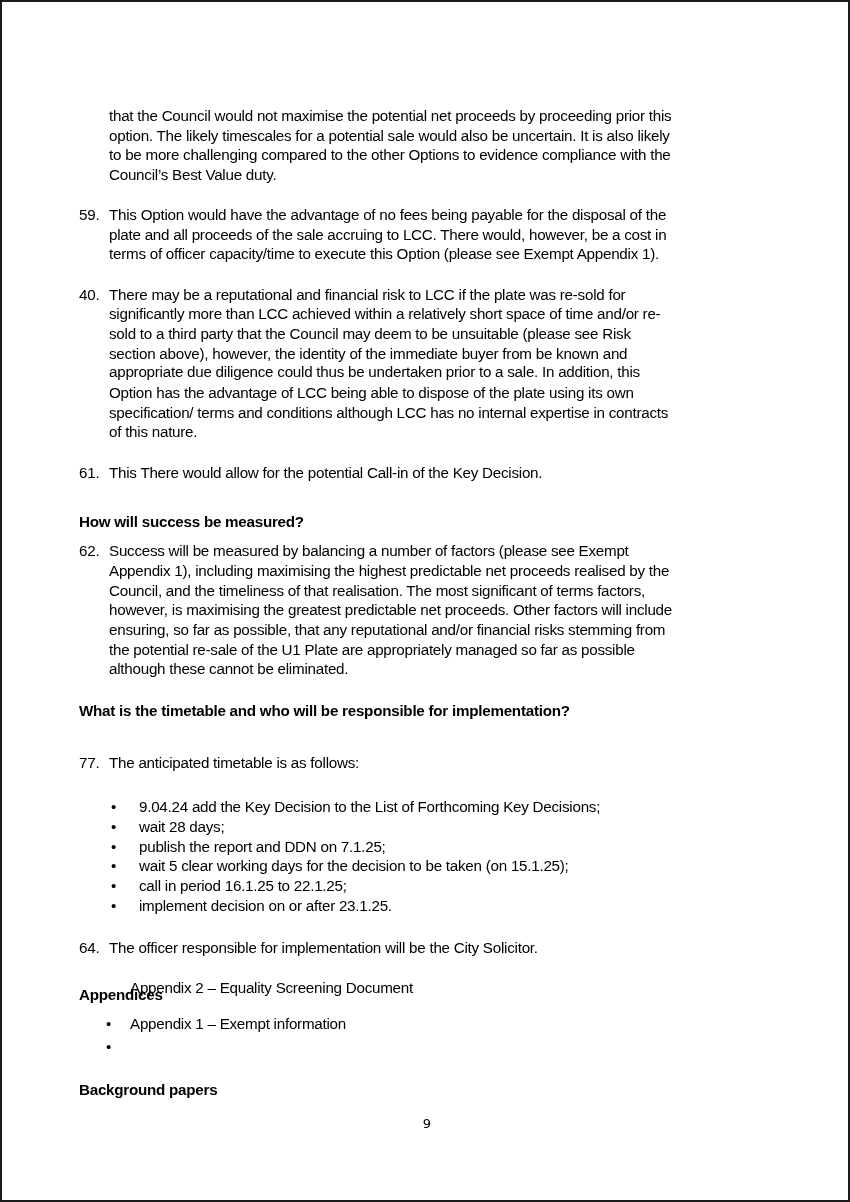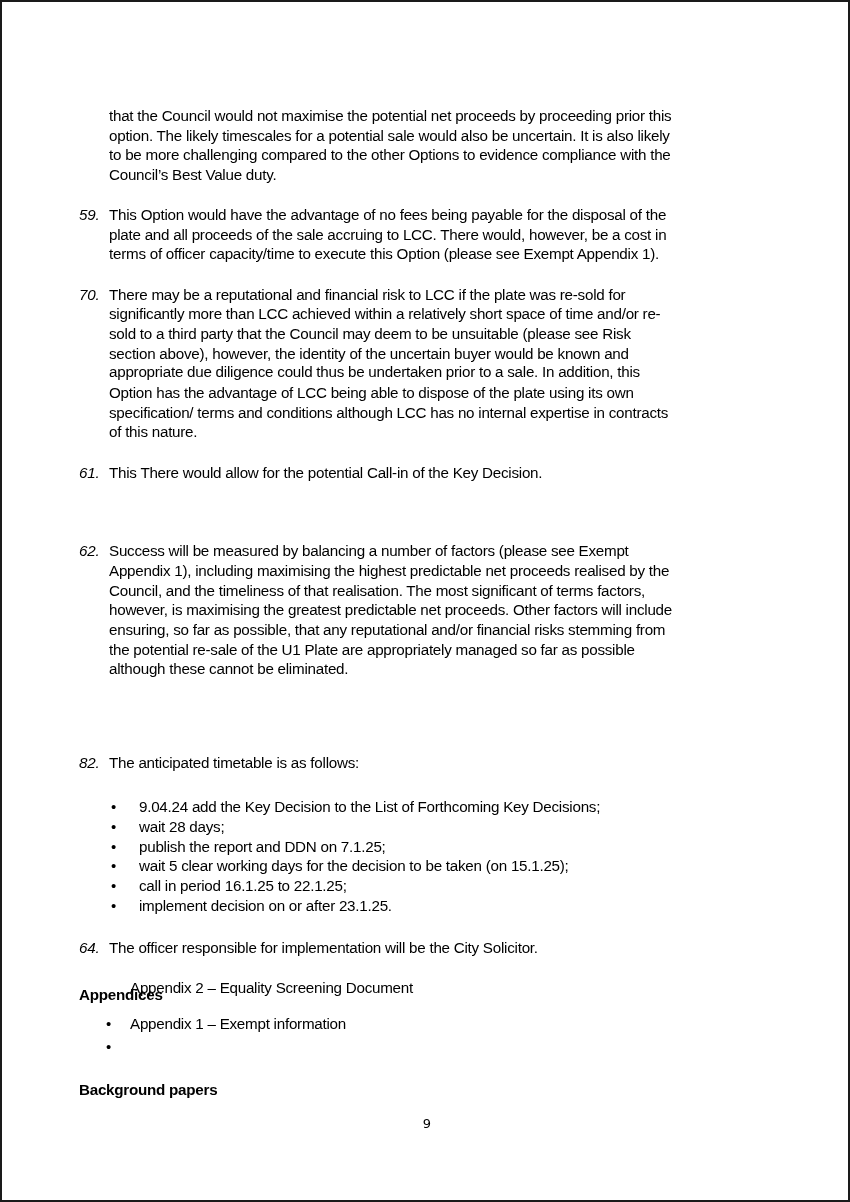--- a/index.html
+++ b/index.html
@@ -14,21 +14,21 @@
   .txt {
     position: absolute;
     font-family: "Liberation Sans", sans-serif;
     font-size: 15.2px;
     line-height: 19.7px;
     color: #000000;
     white-space: nowrap;
     letter-spacing: -0.25px;
   }
   .bold { font-weight: bold; }
-  .num { position: absolute; left: 77px; font-style: italic; }
+  .num { position: absolute; left: 77px; }
   .body-col { left: 107px; }
   .bullet { position: absolute; font-family: "Liberation Sans", sans-serif; font-size: 15px; line-height: 19.7px; }
   .pageno {
     position: absolute; left: 0; width: 850px; text-align: center;
     font-family: "DejaVu Sans", sans-serif; font-size: 13px; color: #000;
   }
 </style>
 </head>
 <body>
 
@@ -42,51 +42,53 @@
   </div>
 
   <div>
     <div class="txt num" style="top:203px">59.</div>
     <div class="txt body-col" style="top:203px">This Option would have the advantage of no fees being payable for the disposal of the</div>
     <div class="txt body-col" style="top:223px">plate and all proceeds of the sale accruing to LCC. There would, however, be a cost in</div>
     <div class="txt body-col" style="top:242px">terms of officer capacity/time to execute this Option (please see Exempt Appendix 1).</div>
   </div>
 
   <div>
-    <div class="txt num" style="top:283px">70.</div>
+    <div class="txt num" style="top:283px">40.</div>
     <div class="txt body-col" style="top:283px">There may be a reputational and financial risk to LCC if the plate was re-sold for</div>
     <div class="txt body-col" style="top:302px">significantly more than LCC achieved within a relatively short space of time and/or re-</div>
     <div class="txt body-col" style="top:322px">sold to a third party that the Council may deem to be unsuitable (please see Risk</div>
-    <div class="txt body-col" style="top:342px">section above), however, the identity of the uncertain buyer would be known and</div>
+    <div class="txt body-col" style="top:342px">section above), however, the identity of the immediate buyer from be known and</div>
     <div class="txt body-col" style="top:360px">appropriate due diligence could thus be undertaken prior to a sale. In addition, this</div>
     <div class="txt body-col" style="top:381px">Option has the advantage of LCC being able to dispose of the plate using its own</div>
     <div class="txt body-col" style="top:401px">specification/ terms and conditions although LCC has no internal expertise in contracts</div>
     <div class="txt body-col" style="top:420px">of this nature.</div>
   </div>
 
   <div>
     <div class="txt num" style="top:461px">61.</div>
     <div class="txt body-col" style="top:461px">This There would allow for the potential Call-in of the Key Decision.</div>
   </div>
 
+  <div class="txt bold" style="left:77px; top:510px">How will success be measured?</div>
 
   <div>
     <div class="txt num" style="top:539px">62.</div>
     <div class="txt body-col" style="top:539px">Success will be measured by balancing a number of factors (please see Exempt</div>
     <div class="txt body-col" style="top:559px">Appendix 1), including maximising the highest predictable net proceeds realised by the</div>
     <div class="txt body-col" style="top:579px">Council, and the timeliness of that realisation. The most significant of terms factors,</div>
     <div class="txt body-col" style="top:598px">however, is maximising the greatest predictable net proceeds. Other factors will include</div>
     <div class="txt body-col" style="top:618px">ensuring, so far as possible, that any reputational and/or financial risks stemming from</div>
     <div class="txt body-col" style="top:638px">the potential re-sale of the U1 Plate are appropriately managed so far as possible</div>
     <div class="txt body-col" style="top:657px">although these cannot be eliminated.</div>
   </div>
 
+  <div class="txt bold" style="left:77px; top:699px">What is the timetable and who will be responsible for implementation?</div>
 
   <div>
-    <div class="txt num" style="top:751px">82.</div>
+    <div class="txt num" style="top:751px">77.</div>
     <div class="txt body-col" style="top:751px">The anticipated timetable is as follows:</div>
   </div>
 
   <div>
     <div>
       <span class="bullet" style="left:109px; top:795px">•</span>
       <span class="txt" style="left:137px; top:795px">9.04.24 add the Key Decision to the List of Forthcoming Key Decisions;</span>
     </div>
     <div>
       <span class="bullet" style="left:109px; top:815px">•</span>

